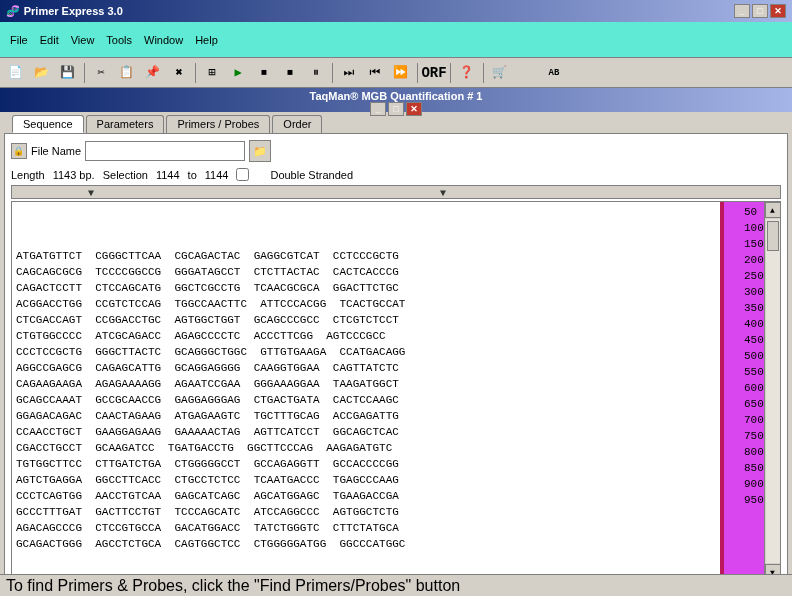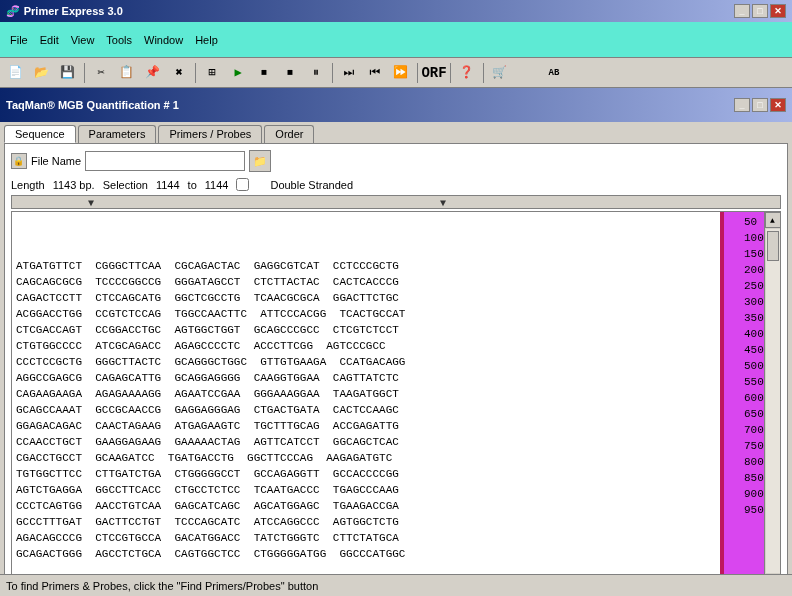--- a/index.html
+++ b/index.html
@@ -75,31 +75,32 @@
     .tb-separator { width: 1px; height: 20px; background: #808080; margin: 0 2px; }
 
     
     .sub-title-bar {
       background: linear-gradient(to right, #0a246a, #a6b5e7);
       color: white;
       padding: 2px 6px;
       display: flex;
       align-items: center;
       justify-content: space-between;
-      height: 34px;
+      height: 24px;
       font-family: 'Tahoma', sans-serif;
       font-size: 11px;
       font-weight: bold;
+      flex-direction: column;
     }
     .sub-title-controls { display: flex; gap: 2px; }
 
     
     .tab-bar {
       display: flex;
-      padding: 3px 4px 0 4px;
+      padding: 3px 4px 0 12px;
       background: #d4d0c8;
     }
     .tab {
       padding: 2px 10px;
       border: 1px solid #808080;
       border-bottom: none;
       background: #d4d0c8;
       cursor: pointer;
       font-family: 'Tahoma', sans-serif;
       font-size: 11px;
@@ -256,21 +257,21 @@
       top: 2px;
       left: 1px;
     }
 
     
     .status-bar {
       background: #d4d0c8;
       border-top: 1px solid #808080;
       padding: 2px 6px;
       font-family: 'Tahoma', sans-serif;
-      font-size: 11px;
+      font-size: 16px;
       height: 22px;
       display: flex;
       align-items: center;
       position: fixed;
       bottom: 0;
       width: 792px;
     }
 
     .window-wrapper {
       height: calc(596px - 72px);

